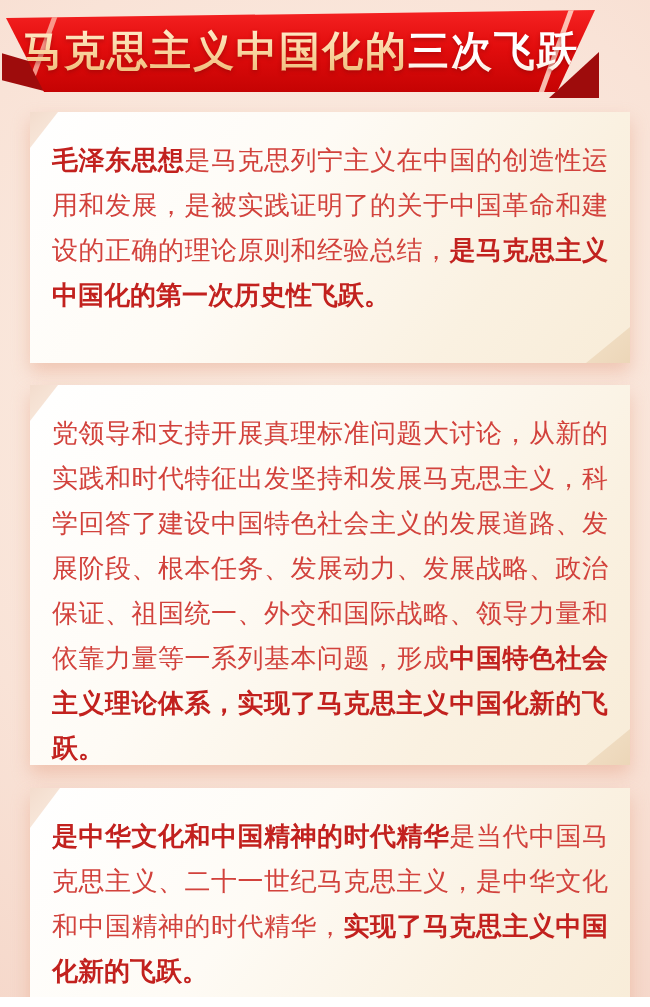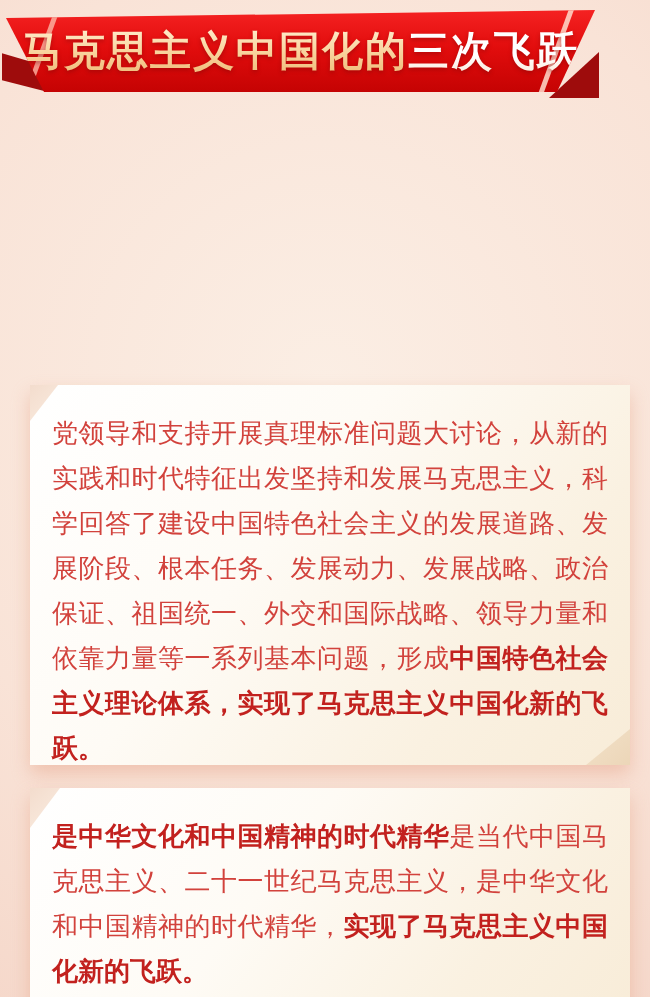--- a/index.html
+++ b/index.html
@@ -95,20 +95,27 @@
   <header class="banner">
     <div class="ribbon-fold left"></div>
     <div class="ribbon-fold right"></div>
     <div class="ribbon">
       <div class="slash left"></div>
       <div class="slash right"></div>
       <h1 class="banner-title"><span class="title-gold">马克思主义中国化的</span><span class="title-white">三次飞跃</span></h1>
     </div>
   </header>
 
+  <section class="card-wrap one">
+    <div class="fold fold-tl"></div>
+    <div class="fold fold-br"></div>
+    <div class="card cut-both">
+      <p class="card-text"><span class="b">毛泽东思想</span><span>是马克思列宁主义在中国的创造性运用和发展，是被实践证明了的关于中国革命和建设的正确的理论原则和经验总结，</span><span class="b">是马克思主义中国化的第一次历史性飞跃。</span></p>
+    </div>
+  </section>
 
   <section class="card-wrap two">
     <div class="fold fold-tl"></div>
     <div class="fold fold-br"></div>
     <div class="card cut-both">
       <p class="card-text"><span>党领导和支持开展真理标准问题大讨论，从新的实践和时代特征出发坚持和发展马克思主义，科学回答了建设中国特色社会主义的发展道路、发展阶段、根本任务、发展动力、发展战略、政治保证、祖国统一、外交和国际战略、领导力量和依靠力量等一系列基本问题，形成</span><span class="b">中国特色社会主义理论体系，实现了马克思主义中国化新的飞跃。</span></p>
     </div>
   </section>
 
   <section class="card-wrap three">

